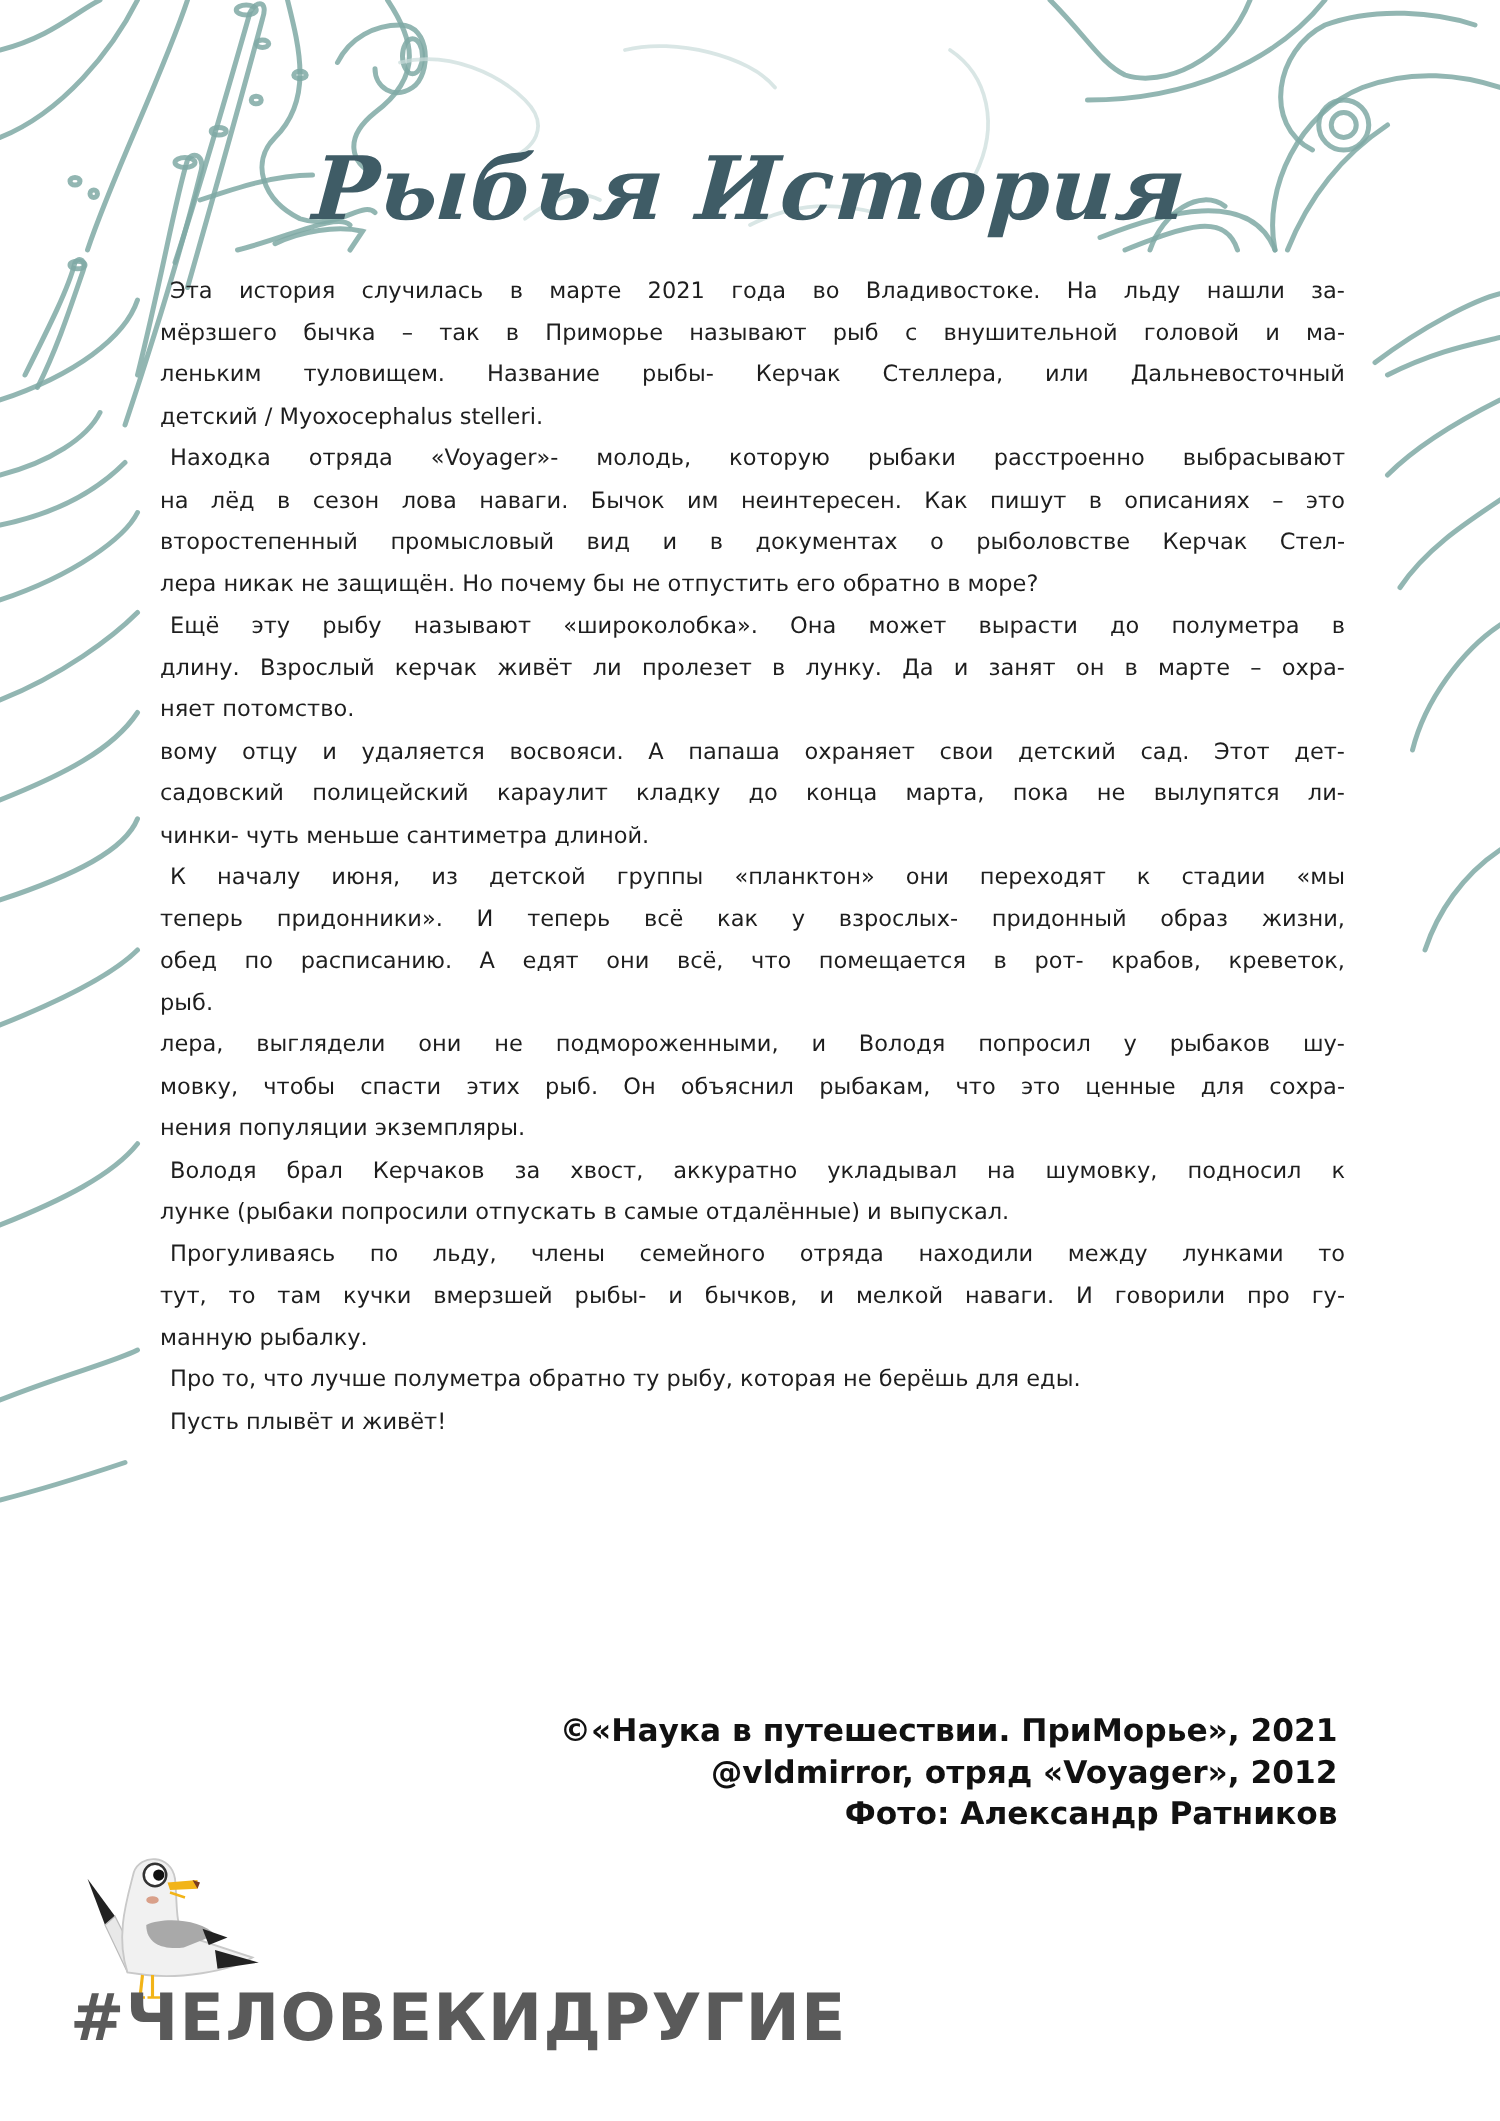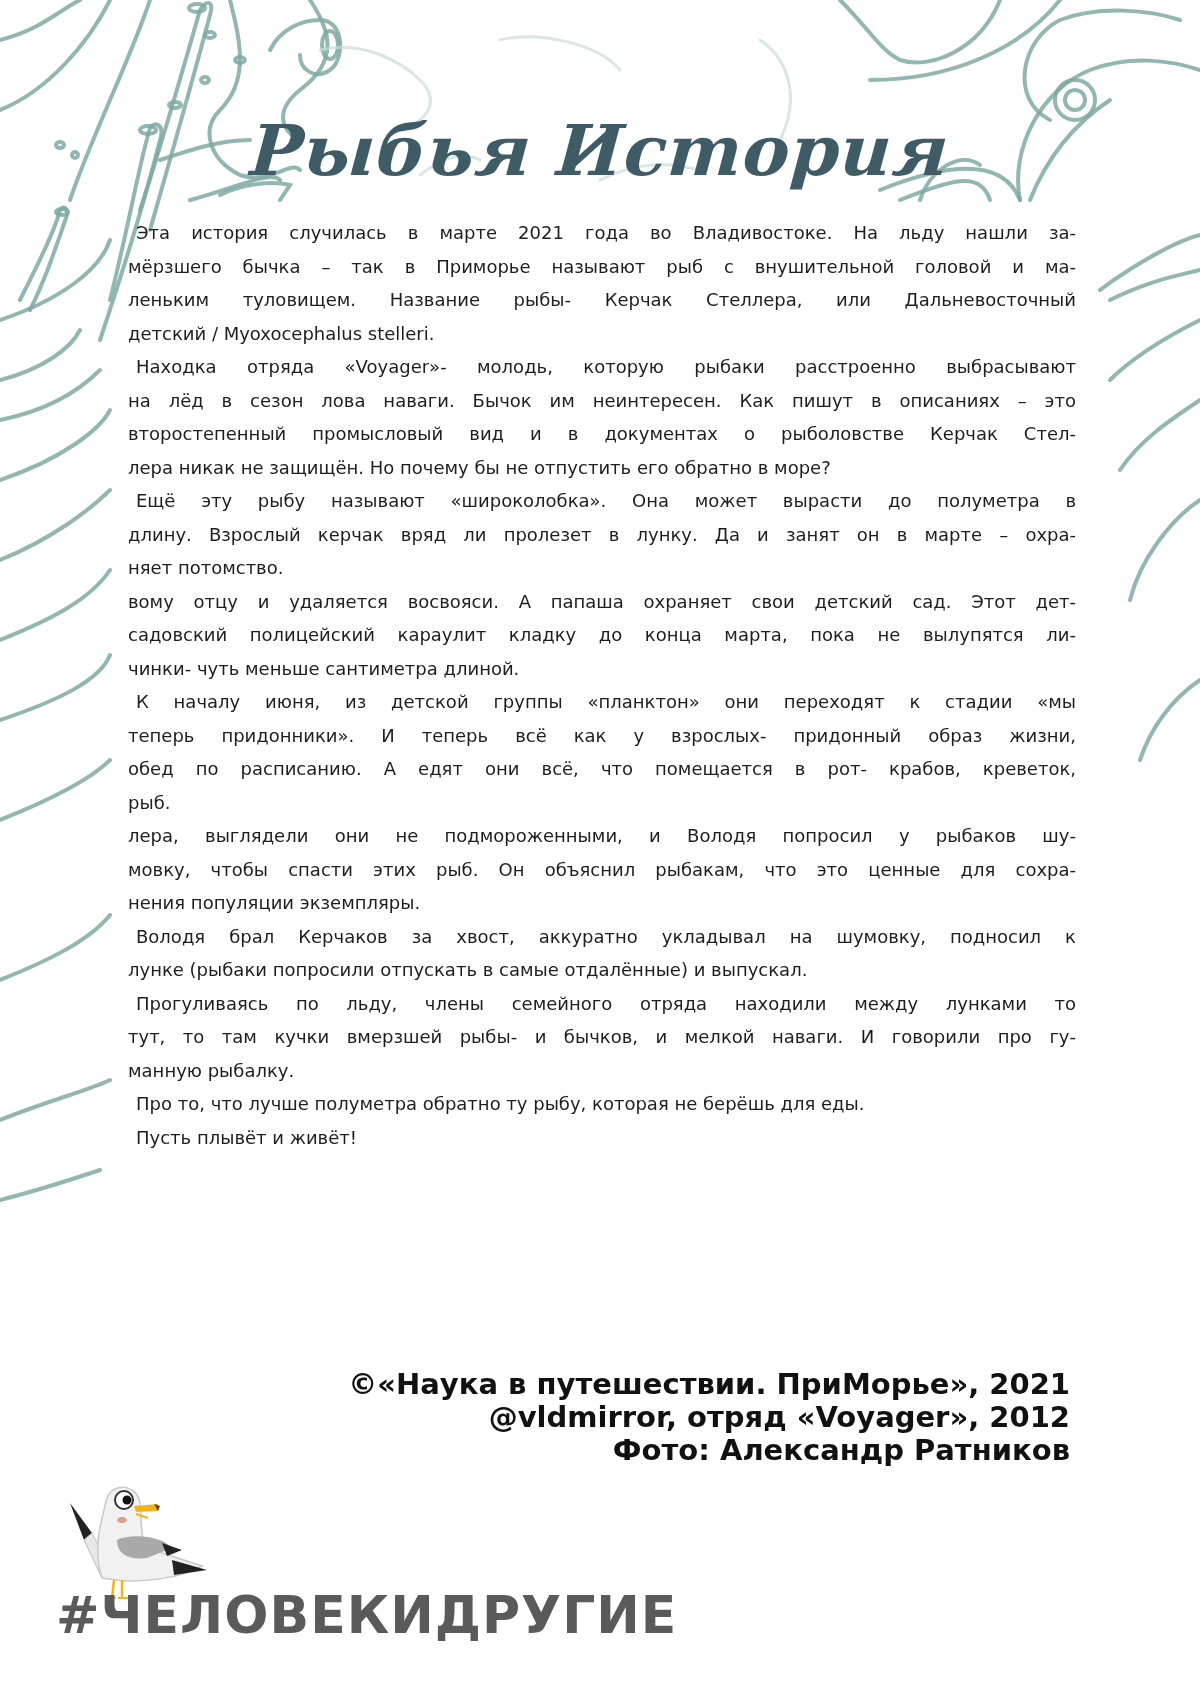--- a/index.html
+++ b/index.html
@@ -15,21 +15,21 @@
            font-size: 70px; color: #3f5c66; letter-spacing: 1px; transform: skewX(-4deg); }
 
   .story { position: absolute; left: 128px; top: 216px; width: 948px;
            font-family: "DejaVu Sans", sans-serif; font-size: 18px; line-height: 33.5px;
            color: #1e1e1e; }
   .story .line { display: block; white-space: nowrap; text-align: justify; text-align-last: justify; }
   .story .line.last { text-align-last: left; }
   .story .line.indent { padding-left: 8px; }
 
   .credits { position: absolute; right: 130px; top: 1368px; text-align: right;
-             font-family: "DejaVu Sans", sans-serif; font-weight: bold; font-size: 29px;
+             font-family: "DejaVu Sans", sans-serif; font-weight: bold; font-size: 25px;
              line-height: 33px; color: #111; }
 
   .seagull { position: absolute; left: 62px; top: 1478px; width: 150px; height: 125px; }
   .hashtag { position: absolute; left: 56px; top: 1585px;
              font-family: "DejaVu Sans", sans-serif; font-weight: bold; font-size: 52px;
              color: #5a5a5a; letter-spacing: 1px; }
 </style>
 </head>
 <body>
 
@@ -100,21 +100,21 @@
 <div class="story" id="story">
     <span class="line indent">Эта история случилась в марте 2021 года во Владивостоке. На льду нашли за-</span>
     <span class="line">мёрзшего бычка – так в Приморье называют рыб с внушительной головой и ма-</span>
     <span class="line">леньким туловищем. Название рыбы- Керчак Стеллера, или Дальневосточный</span>
     <span class="line last">детский / Myoxocephalus stelleri.</span>
     <span class="line indent">Находка отряда «Voyager»- молодь, которую рыбаки расстроенно выбрасывают</span>
     <span class="line">на лёд в сезон лова наваги. Бычок им неинтересен. Как пишут в описаниях – это</span>
     <span class="line">второстепенный промысловый вид и в документах о рыболовстве Керчак Стел-</span>
     <span class="line last">лера никак не защищён. Но почему бы не отпустить его обратно в море?</span>
     <span class="line indent">Ещё эту рыбу называют «широколобка». Она может вырасти до полуметра в</span>
-    <span class="line">длину. Взрослый керчак вряд ли пролезет в лунку. Да и занят он в марте – охра-</span>
+    <span class="line">длину. Взрослый керчак живёт ли пролезет в лунку. Да и занят он в марте – охра-</span>
     <span class="line last">няет потомство.</span>
     <span class="line">вому отцу и удаляется восвояси. А папаша охраняет свои детский сад. Этот дет-</span>
     <span class="line">садовский полицейский караулит кладку до конца марта, пока не вылупятся ли-</span>
     <span class="line last">чинки- чуть меньше сантиметра длиной.</span>
     <span class="line indent">К началу июня, из детской группы «планктон» они переходят к стадии «мы</span>
     <span class="line">теперь придонники». И теперь всё как у взрослых- придонный образ жизни,</span>
     <span class="line">обед по расписанию. А едят они всё, что помещается в рот- крабов, креветок,</span>
     <span class="line last">рыб.</span>
     <span class="line">лера, выглядели они не подмороженными, и Володя попросил у рыбаков шу-</span>
     <span class="line">мовку, чтобы спасти этих рыб. Он объяснил рыбакам, что это ценные для сохра-</span>

